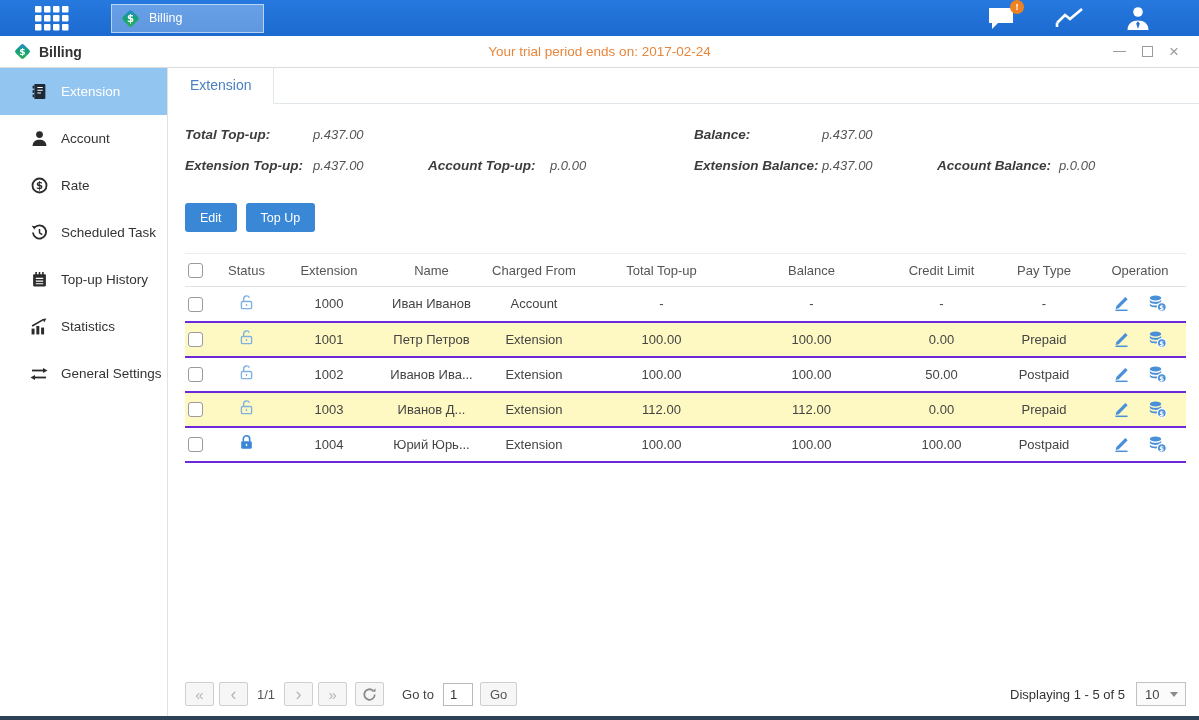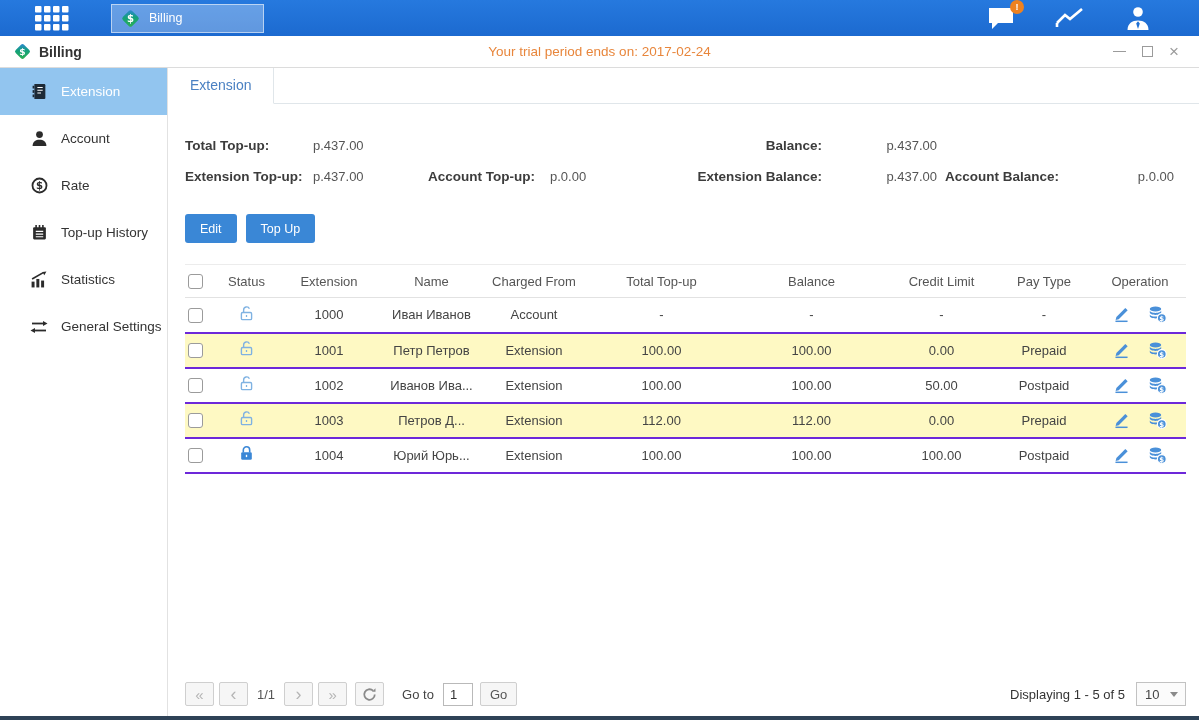--- a/index.html
+++ b/index.html
@@ -60,23 +60,23 @@
   
   .main { flex: 1; display: flex; flex-direction: column; background: #fff; }
   .tabbar { height: 36px; display: flex; border-bottom: 1px solid #e0e6ea; }
   .tab {
     padding: 0 22px; line-height: 35px; font-size: 14px; color: #4a80c2;
     background: #fff; border-right: 1px solid #e0e6ea; border-bottom: 1px solid #fff;
     margin-bottom: -1px; cursor: pointer;
   }
   .content { padding: 0 13px 0 17px; display: flex; flex-direction: column; flex: 1; }
   
-  .summary { margin-top: 26px; display: flex; }
+  .summary { margin-top: 15px; display: flex; font-style: italic; }
   .sum-col-left { width: 509px; flex-shrink: 0; }
-  .sum-col-right { flex: 1; text-align: right; }
+  .sum-col-right { flex: 1; }
   .sum-row { height: 31px; display: flex; align-items: center; }
   .sum-label { width: 128px; font-weight: bold; color: #3c3c3c; font-size: 13.5px; flex-shrink: 0; }
   .sum-label.w2 { width: 122px; margin-left: 0; }
   .sum-value { width: 115px; color: #555; font-size: 13px; flex-shrink: 0; }
   
   .btn-row { margin-top: 22px; display: flex; gap: 9px; }
   .btn {
     height: 29px; padding: 8px 15px; background: #3a87d6; border: none; border-radius: 3px;
     color: #fff; font-size: 12.5px; font-family: "Liberation Sans", sans-serif; cursor: pointer;
   }
@@ -243,20 +243,30 @@
           <svg width="17" height="17" viewBox="0 0 16 16">
             <circle cx="8" cy="8" r="6.6" fill="none" stroke="currentColor" stroke-width="1.7"></circle>
             <text x="8" y="11.4" text-anchor="middle" font-size="9.5" font-weight="bold" fill="currentColor" font-family="DejaVu Sans, sans-serif">$</text>
           </svg>
         </span>
         <span class="side-label">Rate</span>
       </div>
       <div class="side-item">
         <span class="side-icon">
           <svg width="17" height="17" viewBox="0 0 16 16">
+            <path d="M3.2 3.5A6.2 6.2 0 1 1 1.8 8" fill="none" stroke="currentColor" stroke-width="1.7"></path>
+            <path d="M0.6 1.6l3.4 0.4-0.6 3.4z" fill="currentColor"></path>
+            <path d="M8 4.6V8.3l2.6 1.6" fill="none" stroke="currentColor" stroke-width="1.4"></path>
+          </svg>
+        </span>
+        <span class="side-label">Scheduled Task</span>
+      </div>
+      <div class="side-item">
+        <span class="side-icon">
+          <svg width="17" height="17" viewBox="0 0 16 16">
             <rect x="2" y="3" width="12" height="11.5" rx="1" fill="currentColor"></rect>
             <path d="M4.8 1v3M8 1v3M11.2 1v3" stroke="currentColor" stroke-width="1.5"></path>
             <path d="M4.5 7h7M4.5 9.5h7M4.5 12h7" stroke="#ffffff" stroke-width="1.1"></path>
           </svg>
         </span>
         <span class="side-label">Top-up History</span>
       </div>
       <div class="side-item">
         <span class="side-icon">
           <svg width="18" height="17" viewBox="0 0 17 16">
@@ -451,21 +461,21 @@
             <tr class="alt">
               <td class="cb-cell"><span class="checkbox"></span></td>
               <td><span class="lock">
                   <svg width="17" height="17" viewBox="0 0 16 16">
                     <path d="M5.3 7V4.7a2.8 2.8 0 0 1 5.4-1.1" fill="none" stroke="#7fb2e2" stroke-width="1.3"></path>
                     <rect x="3.2" y="7" width="9.6" height="6.8" rx="1.2" fill="none" stroke="#7fb2e2" stroke-width="1.3"></rect>
                     <path d="M8 9.4v1.9" stroke="#7fb2e2" stroke-width="1.2"></path>
                   </svg>
                 </span></td>
               <td>1003</td>
-              <td>Петров Д...</td>
+              <td>Иванов Д...</td>
               <td>Extension</td>
               <td>112.00</td>
               <td>112.00</td>
               <td>0.00</td>
               <td>Prepaid</td>
               <td class="op-cell"><span class="op-icon">
                   <svg width="17" height="17" viewBox="0 0 16 16">
                     <path d="M11.6 1.9l2.2 2.2-8.4 8.4-2.9 0.7 0.7-2.9z" fill="#4a90d9"></path>
                     <path d="M2.3 14.4h11.4" stroke="#4a90d9" stroke-width="1.4"></path>
                   </svg>

